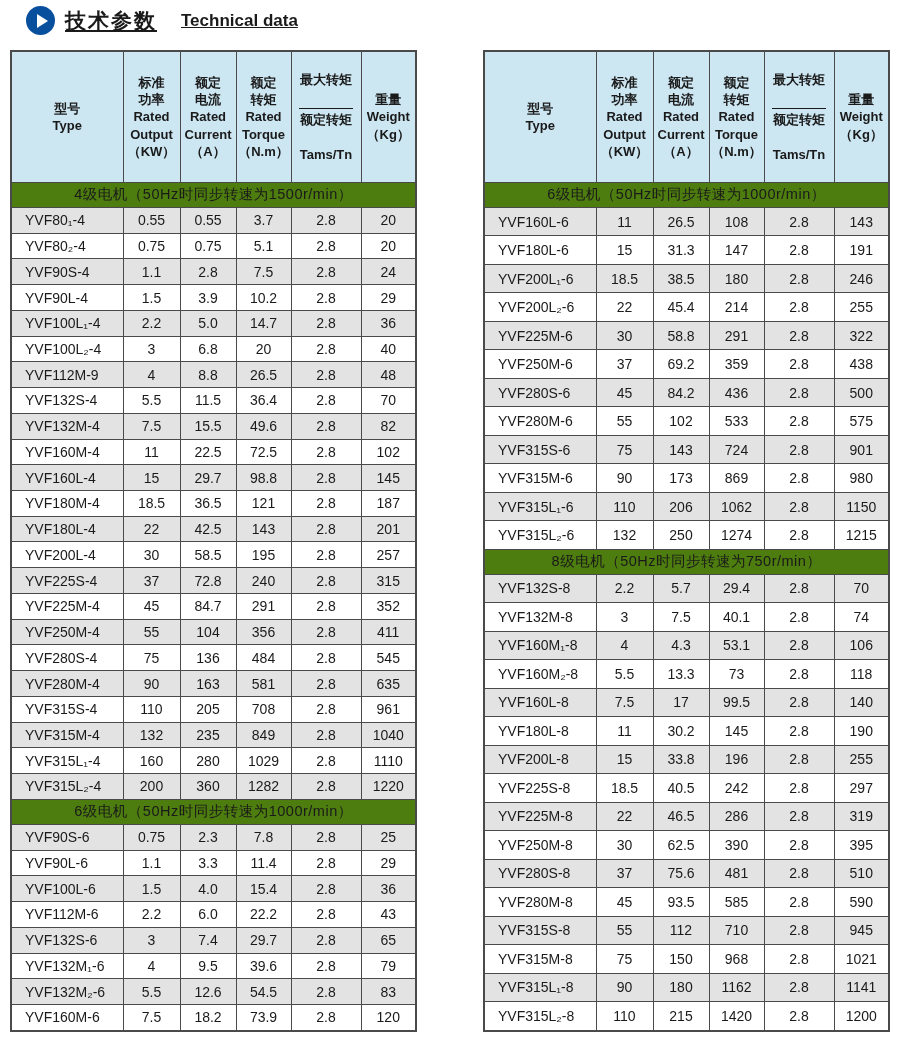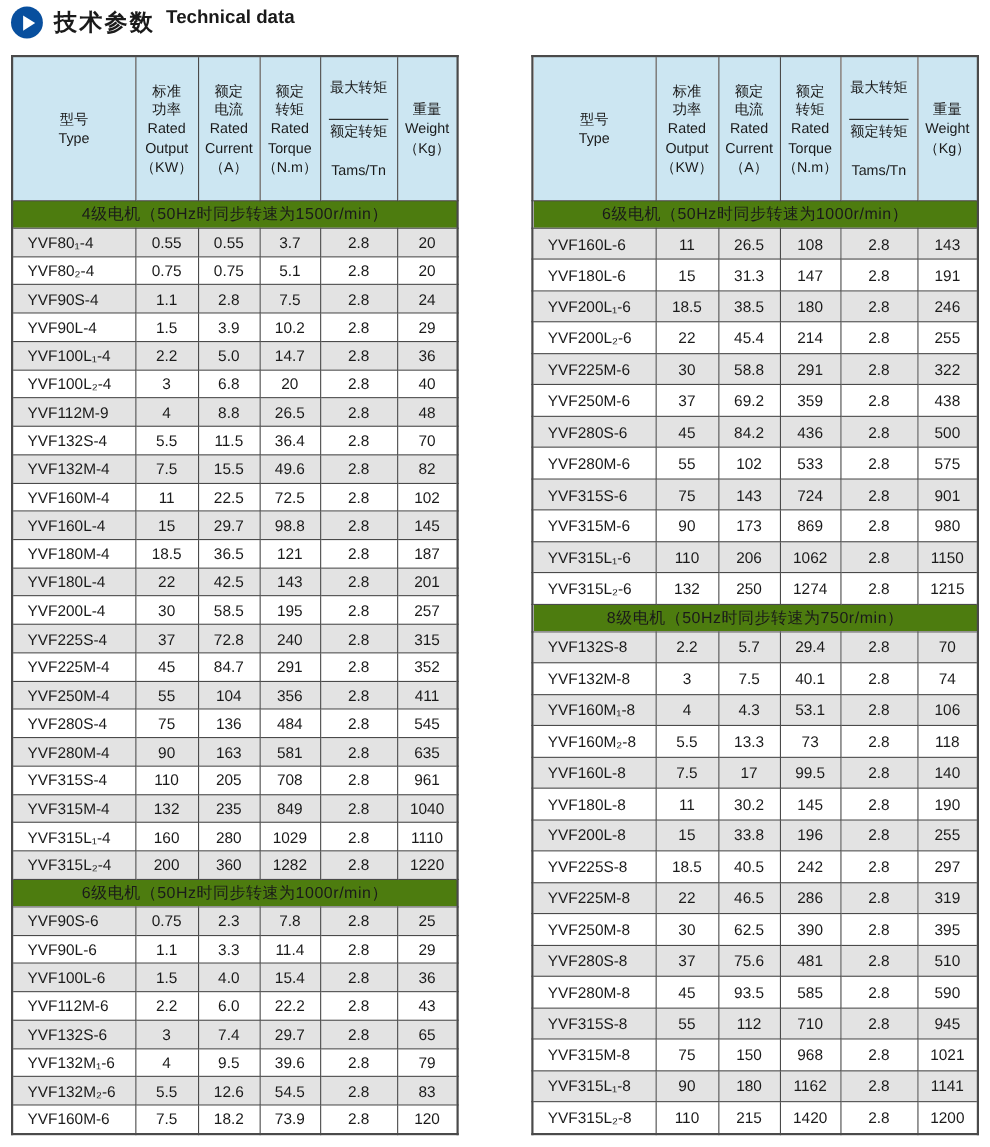--- a/index.html
+++ b/index.html
@@ -10,50 +10,50 @@
     --text:#1a1a1a;
   }
   *{margin:0;padding:0;box-sizing:border-box;}
   html,body{background:#ffffff;}
   body{
     width:900px;height:1043px;position:relative;
     font-family:"Liberation Sans","DejaVu Sans",sans-serif;
     color:var(--text);
   }
   .page-title{
-    position:absolute;top:6px;left:10px;
-    display:flex;gap:10px;
+    position:absolute;top:6px;left:26px;
+    display:flex;align-items:center;gap:10px;text-decoration:underline;
   }
   .play-icon{
     width:29px;height:29px;border-radius:50%;
     background:var(--accent);
     display:flex;align-items:center;justify-content:center;
   }
   .play-icon .tri{
     width:0;height:0;margin-left:3px;
     border-top:7px solid transparent;
     border-bottom:7px solid transparent;
     border-left:11px solid #ffffff;
   }
   .title-zh{font-size:21px;font-weight:bold;letter-spacing:2px;}
-  .title-en{font-size:17px;font-weight:bold;margin-left:0;}
+  .title-en{font-size:17px;font-weight:bold;margin-left:14px;}
 
   .table-wrap{position:absolute;top:50px;}
   .table-wrap.left{left:10px;width:405px;height:982px;}
   .table-wrap.right{left:483px;width:406px;height:982px;}
 
   table{
     border-collapse:collapse;table-layout:fixed;
     width:100%;height:100%;
     border:2px solid var(--border);
   }
   th,td{border:1px solid var(--border);overflow:hidden;}
   th.head{
     background:var(--header-bg);
-    font-weight:normal;font-size:13px;line-height:1.32;
+    font-weight:bold;font-size:13px;line-height:1.32;
     white-space:pre-line;text-align:center;vertical-align:middle;
     height:96px;padding:2px 0;
   }
   .frac{display:flex;flex-direction:column;align-items:center;}
   .frac-top{
     border-bottom:1px solid var(--text);
     padding:0 1px 20px 1px;margin-bottom:2px;
   }
   td.section-cell{
     text-align:center;font-size:14.5px;height:25px;

